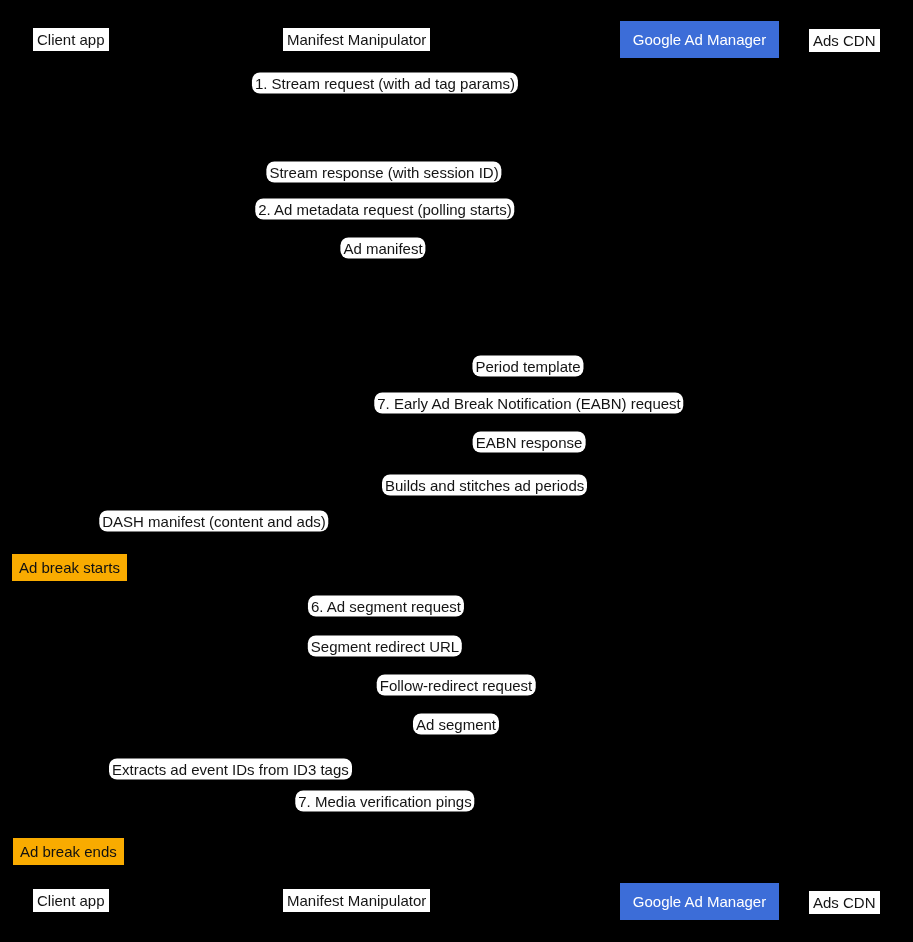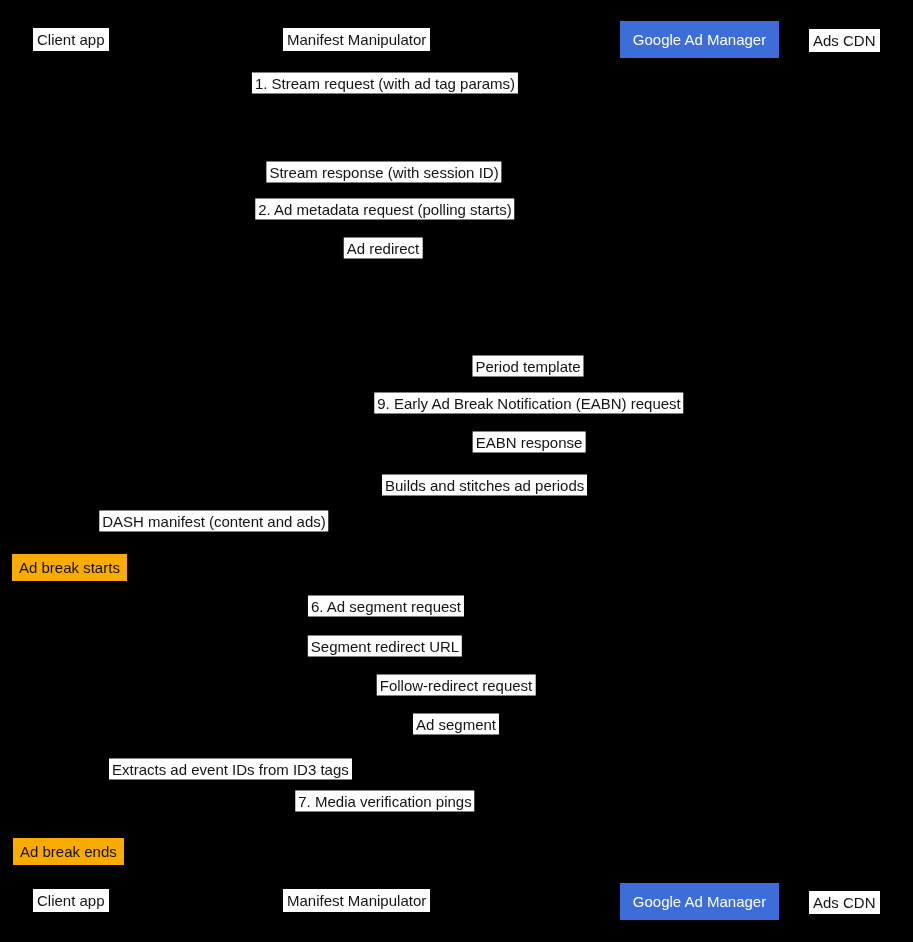--- a/index.html
+++ b/index.html
@@ -3,21 +3,21 @@
 <meta charset="utf-8">
 <style>
   html,body{margin:0;padding:0;background:#000;}
   .stage{
     position:relative;width:883px;height:942px;background:var(--bg,#000);
     font-family:"Liberation Sans",sans-serif;overflow:hidden;
   }
   .lifeline{position:absolute;top:58px;height:826px;width:1px;background:#000;}
   .chip{
     position:absolute;background:var(--chipbg,#fff);color:var(--chiptext,#141414);
-    font-size:15px;line-height:21px;padding:0 3px;white-space:nowrap;
+    font-size:15px;line-height:21px;padding:0 3px;white-space:nowrap;border-radius:8px;
   }
   .center{transform:translate(-50%,-50%);}
   .vcenter{transform:translateY(-50%);}
   .chip.highlight{background:var(--amber,#F9AB00);padding:2px 5px;color:#111;}
   .note{
     position:absolute;background:var(--amber,#F9AB00);color:#111;
     font-size:15px;line-height:21px;padding:3px 7px;white-space:nowrap;
   }
   .actor{
     position:absolute;background:var(--chipbg,#fff);color:var(--chiptext,#141414);
@@ -42,25 +42,25 @@
   <div class="actor" style="left:33px;top:28px">Client app</div>
   <div class="actor" style="left:283px;top:28px">Manifest Manipulator</div>
   <div class="actor-box" style="left:620px;top:21px">Google Ad Manager</div>
   <div class="actor" style="left:809px;top:29px">Ads CDN</div>
 
   <div class="chip center" style="left:385px;top:83px">1. Stream request (with ad tag params)</div>
 
 
   <div class="chip center" style="left:384px;top:172px">Stream response (with session ID)</div>
   <div class="chip center" style="left:385px;top:209px">2. Ad metadata request (polling starts)</div>
-  <div class="chip center" style="left:383px;top:248px">Ad redirect</div>
+  <div class="chip center" style="left:383px;top:248px">Ad manifest</div>
 
 
   <div class="chip center" style="left:528px;top:366px">Period template</div>
-  <div class="chip center" style="left:529px;top:403px">9. Early Ad Break Notification (EABN) request</div>
+  <div class="chip center" style="left:529px;top:403px">7. Early Ad Break Notification (EABN) request</div>
   <div class="chip center" style="left:529px;top:442px">EABN response</div>
 
   <div class="chip center" style="left:214px;top:521px">DASH manifest (content and ads)</div>
 
   <div class="chip vcenter" style="left:382px;top:485px">Builds and stitches ad periods</div>
 
   <div class="note" style="left:12px;top:554px">Ad break starts</div>
 
   <div class="chip center" style="left:386px;top:606px">6. Ad segment request</div>
   <div class="chip center" style="left:385px;top:646px">Segment redirect URL</div>

